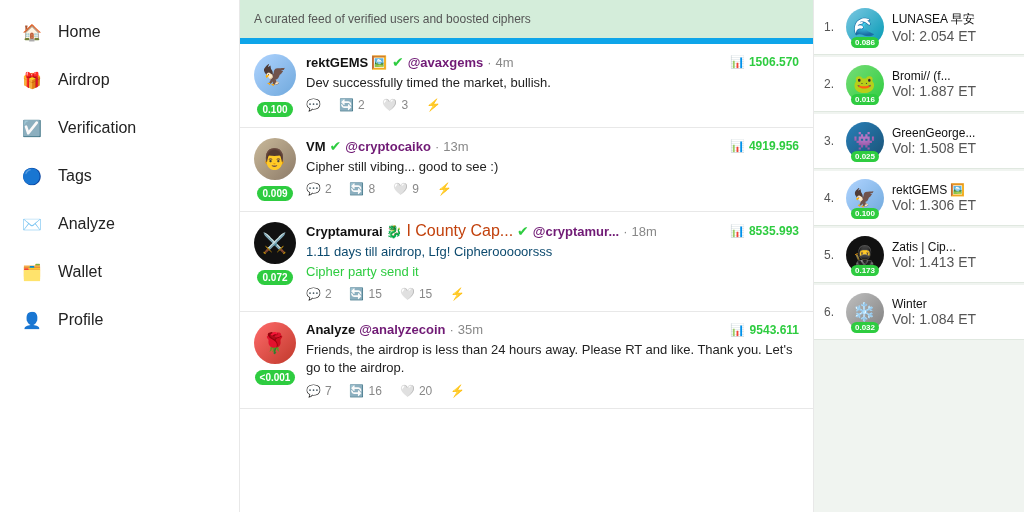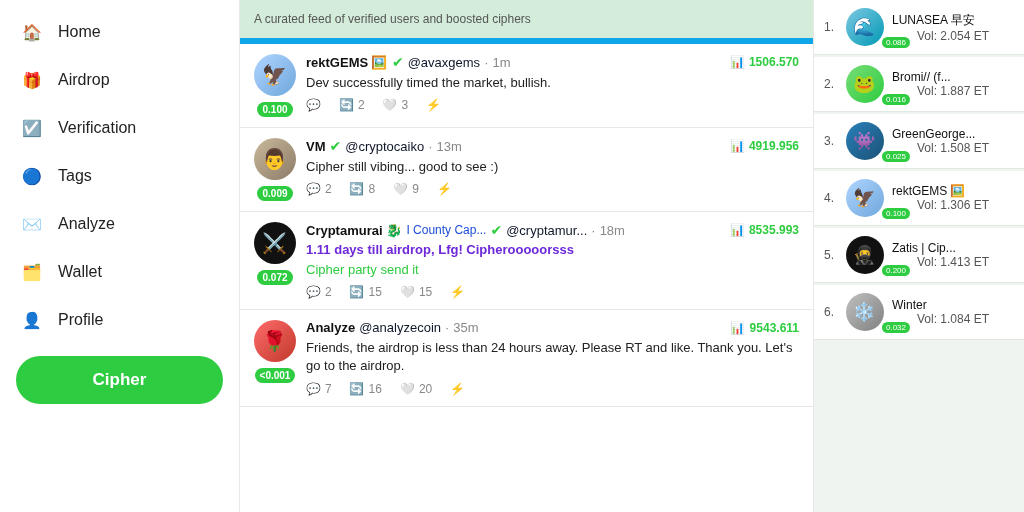--- a/index.html
+++ b/index.html
@@ -113,21 +113,21 @@
     }
     .post-meta {
       display: flex;
       align-items: center;
       gap: 4px;
       font-size: 13px;
       color: #333;
       flex-wrap: wrap;
     }
     .username { font-weight: 700; color: #111; }
-    .handle { color: #0f172a; }
+    .handle { color: #701a75; font-weight: bold; }
     .time { color: #888; }
     .verified {
       color: #2ECC40;
       font-size: 14px;
     }
     .score-right {
       display: flex;
       align-items: center;
       gap: 4px;
       color: #2ECC40;
@@ -198,38 +198,36 @@
     }
     .lb-score-badge {
       position: absolute;
       bottom: -2px;
       left: 50%;
       transform: translateX(-50%);
       background: #2ECC40;
       color: #fff;
       border-radius: 8px;
       font-size: 8px;
-      font-weight: 400;
+      font-weight: 700;
       padding: 1px 4px;
       white-space: nowrap;
-      margin-left: 31px;
     }
     .lb-info { flex: 1; min-width: 0; }
     .lb-name {
       font-size: 12px;
       font-weight: 400;
       color: #111;
       white-space: nowrap;
       overflow: hidden;
       text-overflow: ellipsis;
     }
     .lb-vol {
-      font-size: 12px;
+      font-size: 14px;
       color: #555;
-      text-align: center;
     }
     .lb-avatar-wrapper {
       position: relative;
     }
 
     
     .av-rektgems { background: linear-gradient(135deg, #b0d4ff, #6fa8dc); }
     .av-vm { background: linear-gradient(135deg, #c9b99a, #8d7b68); }
     .av-cryptamurai { background: #111; }
     .av-analyze { background: linear-gradient(135deg, #ff6b6b, #c0392b); }
@@ -264,39 +262,38 @@
     <span>Analyze</span>
   </div>
   <div class="sidebar-item">
     <span class="sidebar-icon">🗂️</span>
     <span>Wallet</span>
   </div>
   <div class="sidebar-item">
     <span class="sidebar-icon">👤</span>
     <span>Profile</span>
   </div>
-  <button class="cipher-btn">Cipher</button>
 </nav>
 
 <main class="main-feed">
   <div class="feed-header">A curated feed of verified users and boosted ciphers</div>
 
   <article class="post">
     <div class="post-left">
       <div class="avatar av-rektgems">🦅</div>
       <div class="score-badge">0.100</div>
     </div>
     <div class="post-content">
       <div class="post-header">
         <div class="post-meta">
           <span class="username">rektGEMS 🖼️</span>
           <span class="verified">✔</span>
           <span class="handle">@avaxgems</span>
           <span class="time">·</span>
-          <span class="time">1m</span>
+          <span class="time">4m</span>
         </div>
         <div class="score-right">
           <span>📊</span>
           <span>1506.570</span>
         </div>
       </div>
       <div class="post-text">Dev successfully timed the market, bullish.</div>
       <div class="post-actions">
         <span class="action-item">💬</span>
         <span class="action-item">🔄 <span>2</span></span>
@@ -337,32 +334,32 @@
 
   <article class="post">
     <div class="post-left">
       <div class="avatar av-cryptamurai">⚔️</div>
       <div class="score-badge">0.072</div>
     </div>
     <div class="post-content">
       <div class="post-header">
         <div class="post-meta">
           <span class="username">Cryptamurai 🐉</span>
-          <span style="color:#1d4ed8;font-size:12px">I County Cap...</span>
+          <span style="color:#c2410c;font-size:16px">I County Cap...</span>
           <span class="verified">✔</span>
           <span class="handle">@cryptamur...</span>
           <span class="time">·</span>
           <span class="time">18m</span>
         </div>
         <div class="score-right">
           <span>📊</span>
           <span>8535.993</span>
         </div>
       </div>
-      <div class="post-text-highlight" style="color:#6d28d9;font-weight:700;">1.11 days till airdrop, Lfg! Cipherooooorsss</div>
+      <div class="post-text-highlight" style="color:#0c4a6e;font-weight:400;">1.11 days till airdrop, Lfg! Cipherooooorsss</div>
       <div class="post-text" style="color:#2ECC40;">Cipher party send it</div>
       <div class="post-actions">
         <span class="action-item">💬 <span>2</span></span>
         <span class="action-item">🔄 <span>15</span></span>
         <span class="action-item">🤍 <span>15</span></span>
         <span class="action-item">⚡</span>
       </div>
     </div>
   </article>
 
@@ -438,21 +435,21 @@
     </div>
     <div class="lb-info">
       <div class="lb-name">rektGEMS 🖼️</div>
       <div class="lb-vol">Vol: 1.306 ET</div>
     </div>
   </div>
       <div class="leaderboard-item">
     <span class="rank-num">5.</span>
     <div class="lb-avatar-wrapper">
       <div class="lb-avatar av-zatis">🥷</div>
-      <span class="lb-score-badge">0.200</span>
+      <span class="lb-score-badge">0.173</span>
     </div>
     <div class="lb-info">
       <div class="lb-name">Zatis | Cip...</div>
       <div class="lb-vol">Vol: 1.413 ET</div>
     </div>
   </div>
       <div class="leaderboard-item">
     <span class="rank-num">6.</span>
     <div class="lb-avatar-wrapper">
       <div class="lb-avatar av-winter">❄️</div>

